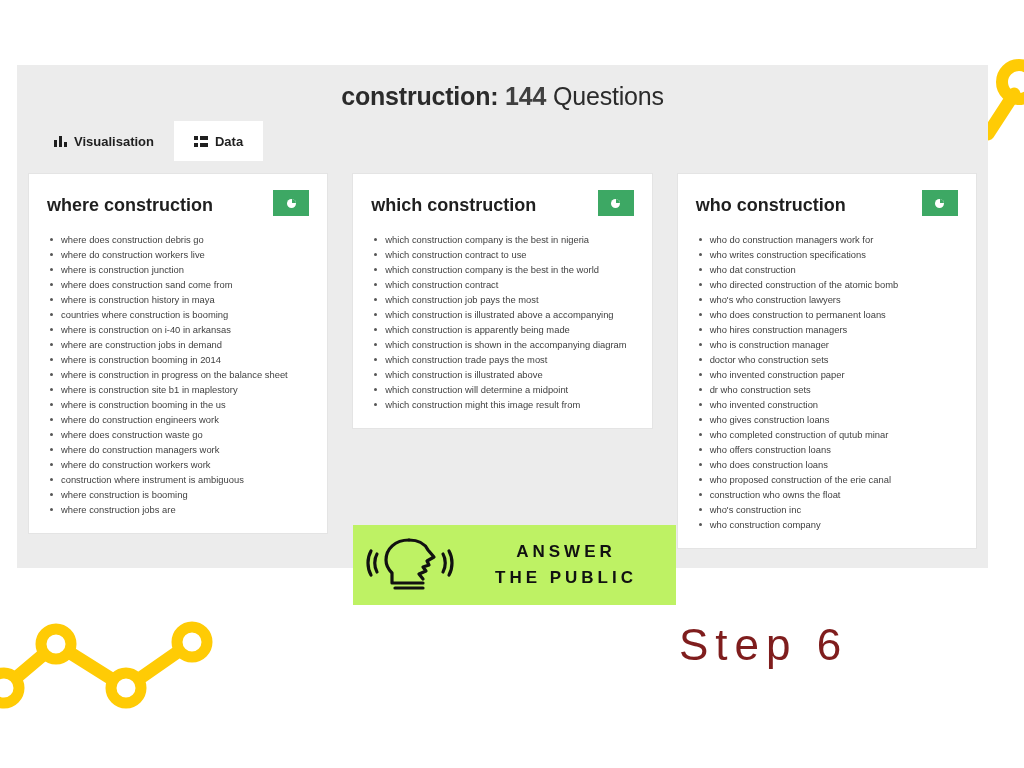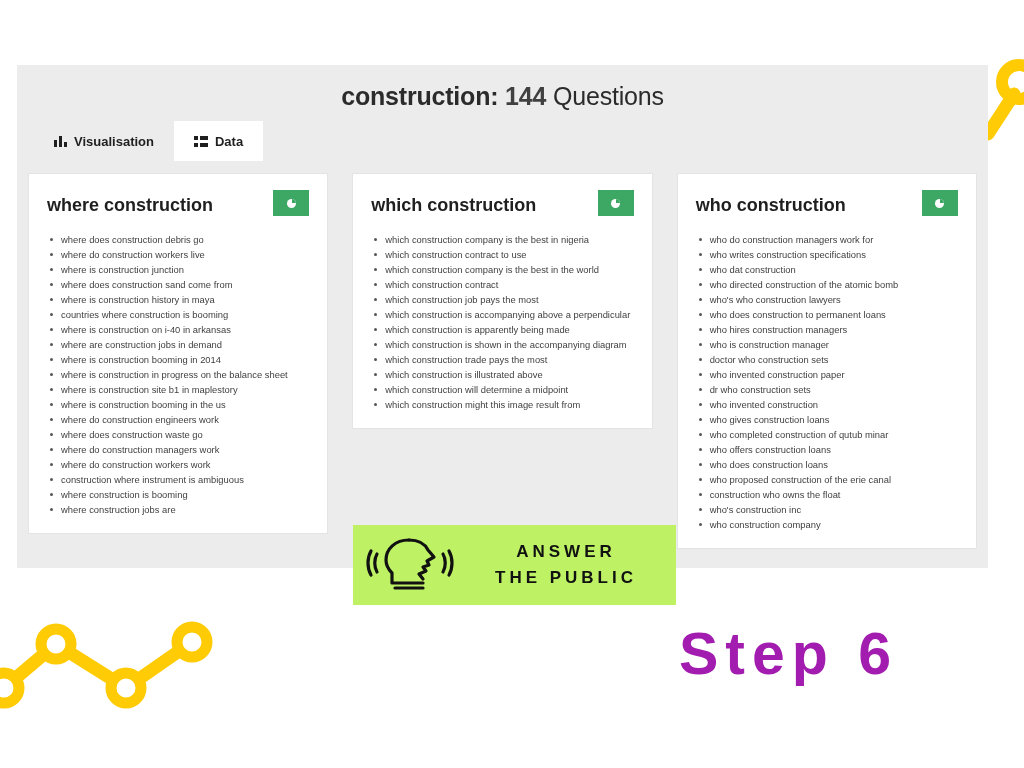--- a/index.html
+++ b/index.html
@@ -171,24 +171,24 @@
     letter-spacing: 4px;
     color: #111111;
     text-align: center;
   }
 
   
   .step-label {
     position: absolute;
     left: 679px;
     top: 620px;
-    font-size: 59px;
+    font-size: 44px;
     letter-spacing: 7px;
-    color: #a21caf;
-    font-weight: 700;
+    color: #7f1d1d;
+    font-weight: 400;
   }
 </style>
 </head>
 <body>
 
 <svg class="deco" id="deco-topright" viewBox="0 0 70 110">
   <line x1="26" y1="86" x2="52" y2="46" stroke="#ffcb05" stroke-width="13" stroke-linecap="round"></line>
   <circle cx="57" cy="34" r="17" fill="none" stroke="#ffcb05" stroke-width="12"></circle>
 </svg>
 
@@ -266,21 +266,21 @@
         <div class="viz-btn">
           <span class="pie-glyph"></span>
         </div>
       </div>
       <ul class="q-list">
         <li>which construction company is the best in nigeria</li>
         <li>which construction contract to use</li>
         <li>which construction company is the best in the world</li>
         <li>which construction contract</li>
         <li>which construction job pays the most</li>
-        <li>which construction is accompanying above a perpendicular</li>
+        <li>which construction is illustrated above a accompanying</li>
         <li>which construction is apparently being made</li>
         <li>which construction is shown in the accompanying diagram</li>
         <li>which construction trade pays the most</li>
         <li>which construction is illustrated above</li>
         <li>which construction will determine a midpoint</li>
         <li>which construction might this image result from</li>
       </ul>
     </div>
 
     <div class="card">

